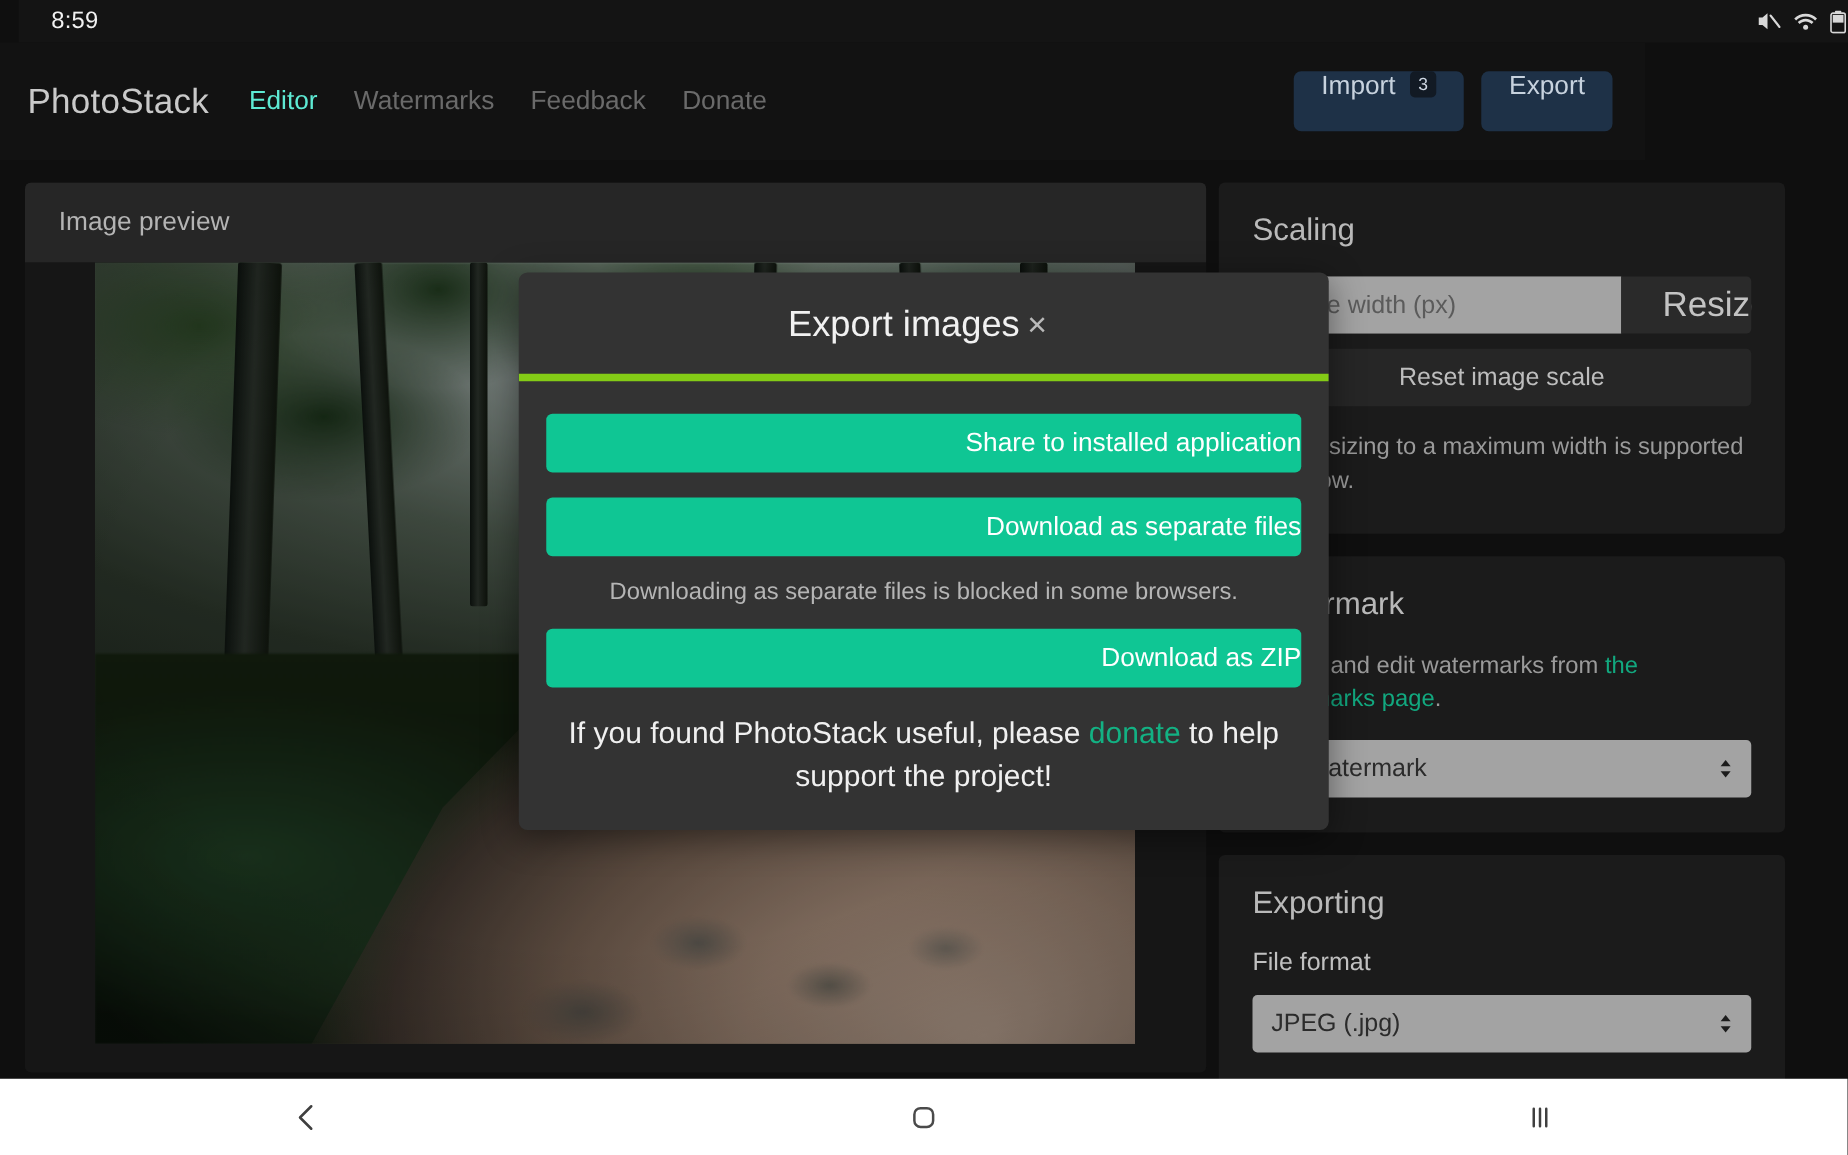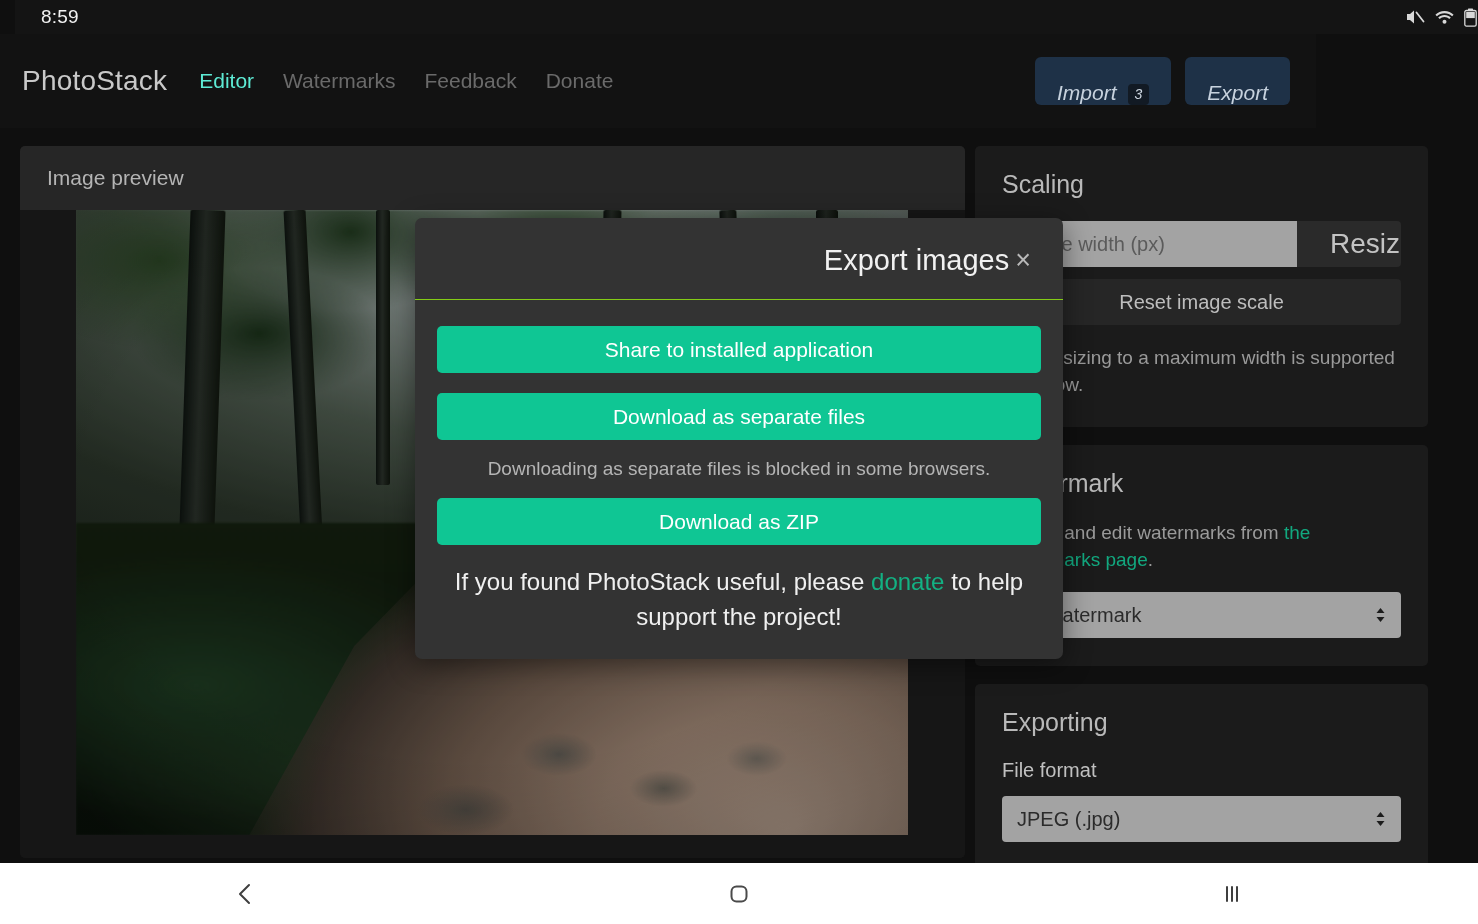--- a/index.html
+++ b/index.html
@@ -28,21 +28,21 @@
   }
   #brand { color: #c9c9c9; font-size: 28px; font-weight: 400; letter-spacing: .2px; }
   #main-nav { display: flex; align-items: center; gap: 29px; margin-left: 32px; }
   #main-nav .nav-link { font-size: 21px; color: #6a6a6a; text-decoration: none; white-space: nowrap; }
   #main-nav .nav-link.active { color: #5eead4; }
   #header-actions { margin-left: auto; display: flex; align-items: center; gap: 14px; }
   .hdr-btn {
     background: #1e3147; border: none; border-radius: 6px;
     color: #c7d2de; font-size: 21px; font-family: inherit;
     height: 48px; padding: 0 22px;
-    display: flex; align-items: flex-end; gap: 11px; cursor: pointer; font-style: italic;
+    display: flex; align-items: flex-start; gap: 11px; cursor: pointer;
   }
   .badge {
     background: #121a24; color: #cfd8e3; font-size: 14px;
     border-radius: 4px; padding: 2px 7px; line-height: 1.2;
   }
 
   
   #workspace {
     position: absolute; top: 128px; left: 0; width: 1478px; height: 735px;
     background: #0f0f0f;
@@ -160,33 +160,33 @@
 
   
   #modal-layer { position: absolute; inset: 0; z-index: 40; }
   #modal {
     position: absolute; left: 415px; top: 218px; width: 648px;
     background: #333333; border-radius: 7px;
     box-shadow: 0 6px 28px rgba(0,0,0,.45);
     overflow: hidden;
   }
   #modal-head {
-    display: flex; align-items: center; justify-content: flex-end;
-    padding: 26px 26px 22px 22px; border-bottom: 1px solid #84cc16;
+    display: flex; align-items: center; justify-content: center;
+    padding: 26px 26px 22px 22px; border-bottom: 6px solid #84cc16;
   }
   #modal-title { color: #f1f1f1; font-size: 29px; font-weight: 400; }
   #modal-close {
     background: none; border: none; color: #b9b9b9; font-size: 27px;
     font-family: inherit; cursor: pointer; line-height: 1; padding: 2px 6px;
   }
   #modal-body { padding: 26px 22px 24px; }
   .green-btn {
     display: block; width: 100%; height: 47px;
     background: #0fc694; border: none; border-radius: 5px;
-    color: #ffffff; font-size: 21px; font-family: inherit; cursor: pointer;
+    color: #ffffff; font-size: 21px; font-family: inherit; cursor: pointer; text-align: right;
   }
   .modal-note {
     color: #b5b5b5; font-size: 19px; text-align: center;
     margin: 18px 0 18px;
   }
   .modal-footer {
     color: #f0f0f0; font-size: 24px; text-align: center;
     line-height: 1.45; margin-top: 20px; padding: 0 8px;
   }
   .modal-footer a { color: #13b183; text-decoration: none; }

